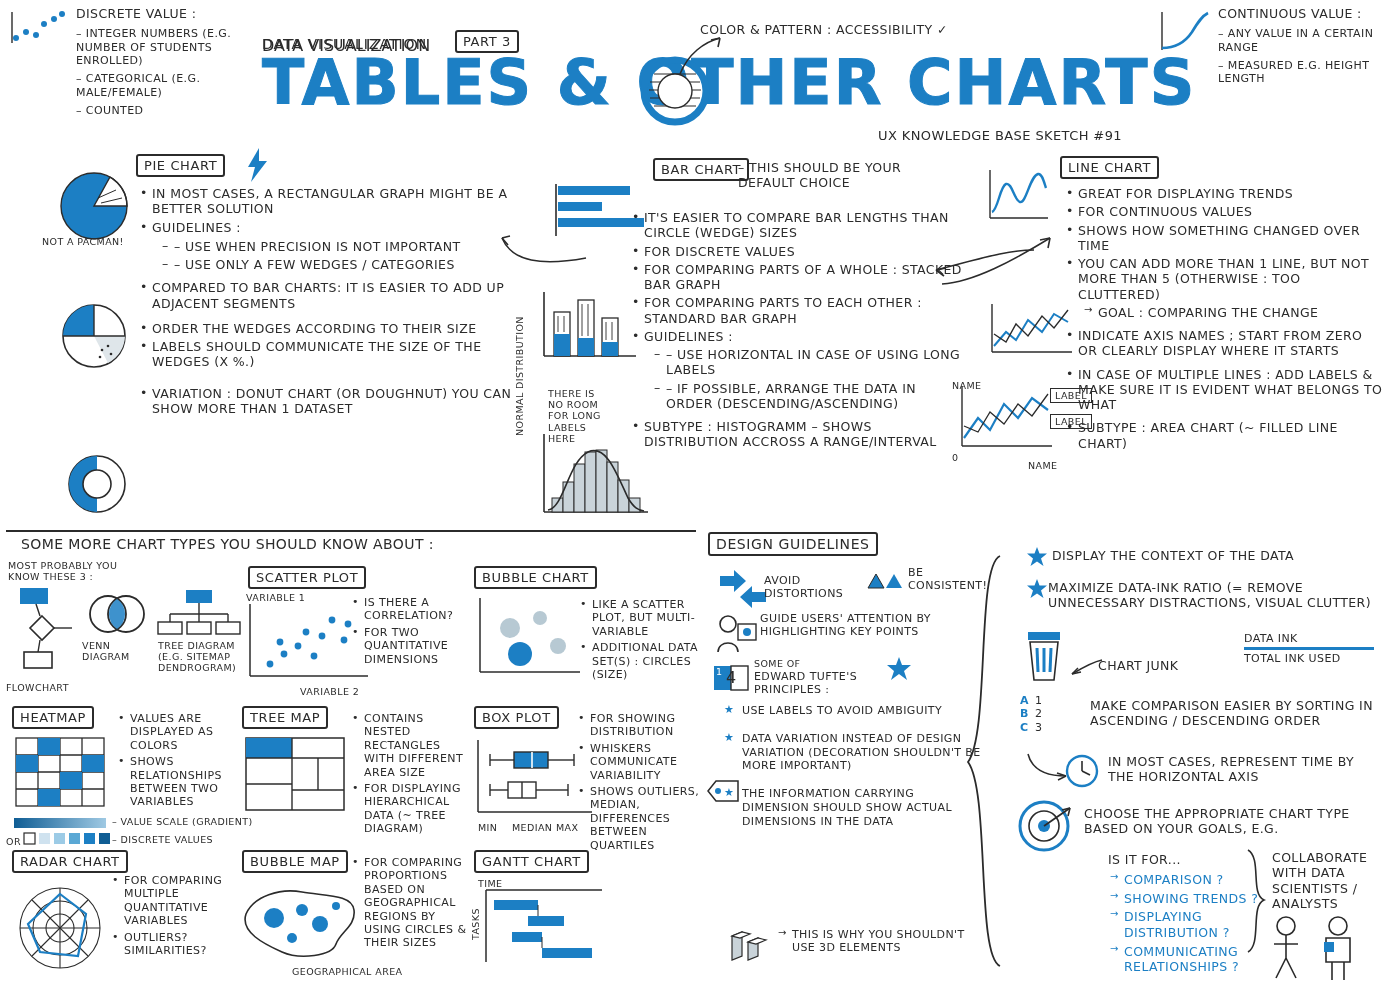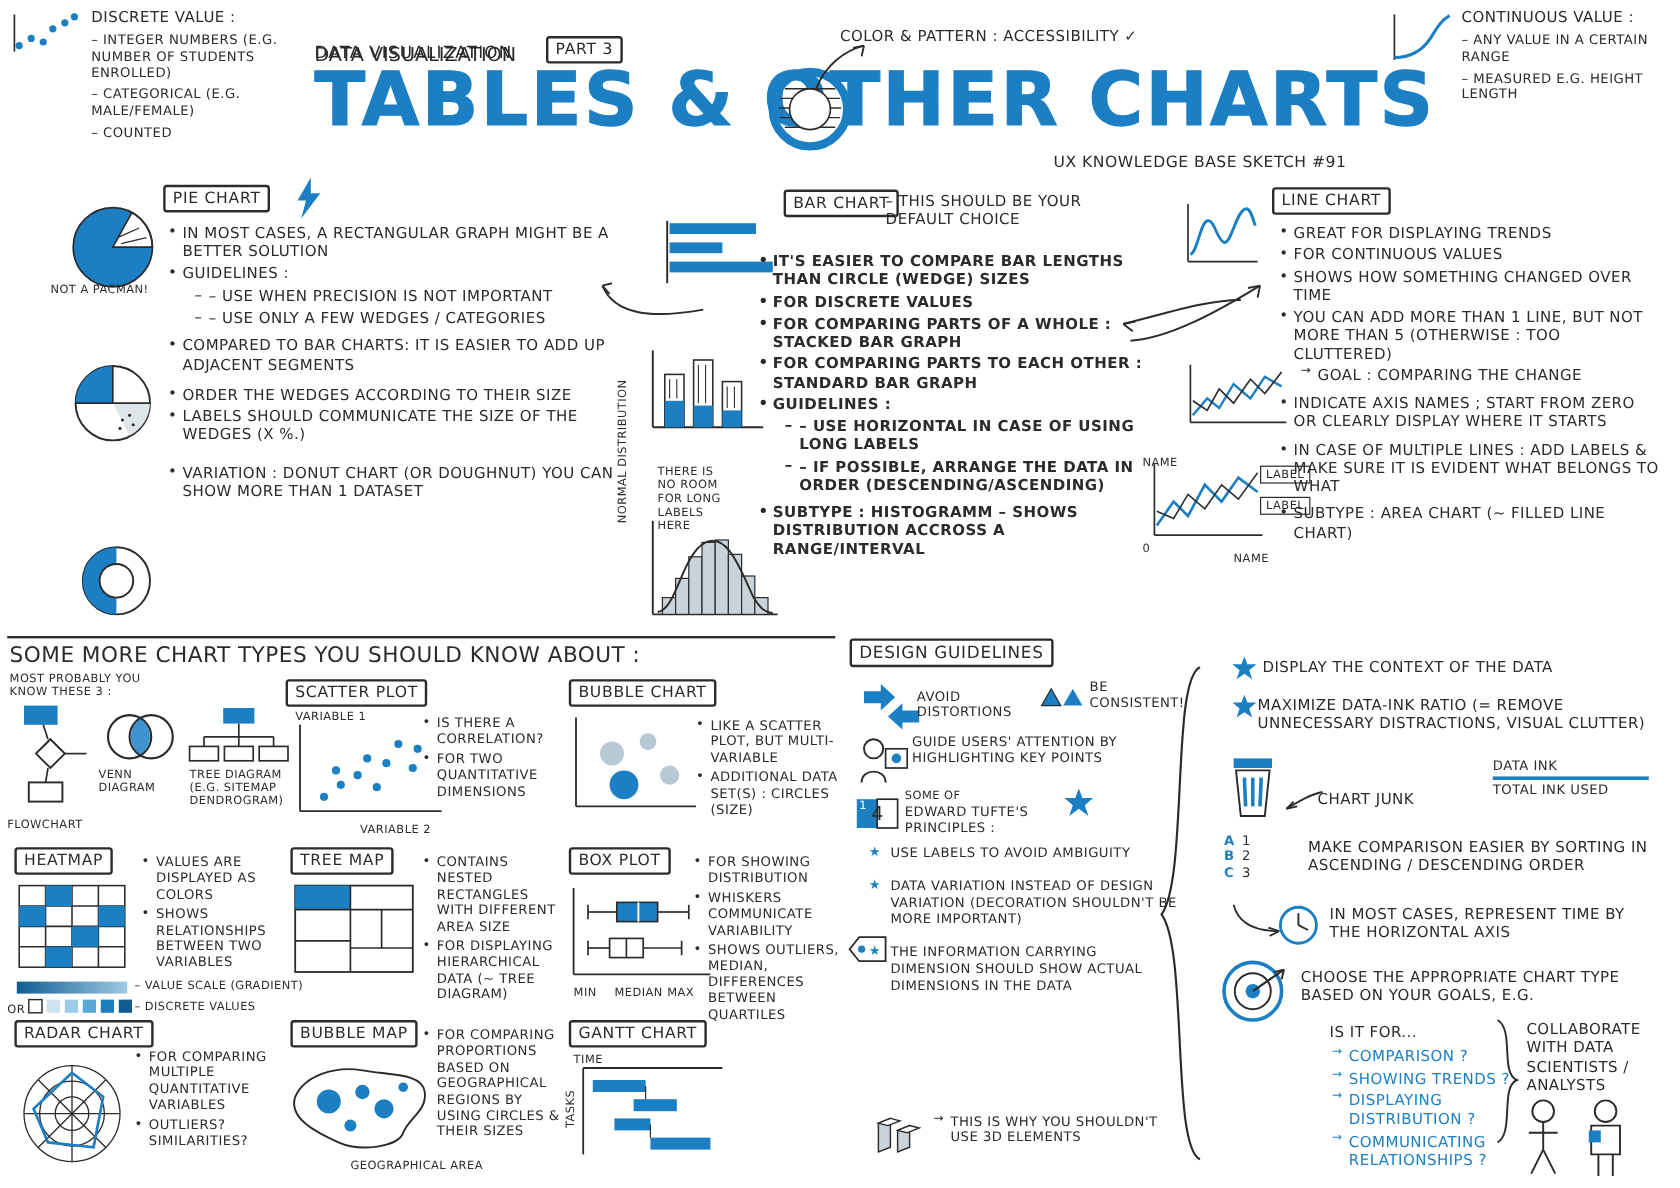--- a/index.html
+++ b/index.html
@@ -8,21 +8,21 @@
     background:#ffffff;
     font-family:"DejaVu Sans",sans-serif;
     color:#2b2b2b;
     position:relative;
   }
   .sheet{position:absolute;inset:0;}
   .abs{position:absolute;}
   .t{font-size:12.5px;line-height:1.22;letter-spacing:.4px;text-transform:uppercase;}
   .t.sm{font-size:11px;}
   .t.xs{font-size:9.5px;line-height:1.18;}
-  .t.md{font-size:18px;}
+  .t.md{font-size:14px;margin-left:13px;}
   .blue{color:#1c7fc4;}
   .bx{border:2px solid #2b2b2b;border-radius:3px;padding:2px 6px;display:inline-block;font-size:13px;letter-spacing:.6px;text-transform:uppercase;}
   ul.l{margin:0;padding:0;list-style:none;}
   ul.l li{position:relative;padding-left:12px;margin-bottom:3px;}
   ul.l li:before{content:"•";position:absolute;left:0;top:-1px;}
   ul.d li:before{content:"–";left:0;}
   ul.a li:before{content:"→";left:-2px;font-size:10px;}
   ul.st li:before{content:"★";color:#1c7fc4;left:-2px;font-size:11px;}
   .title{font-size:62px;font-weight:bold;letter-spacing:2px;color:#1c7fc4;line-height:1;
          -webkit-text-stroke:1px #1c7fc4;}
@@ -196,21 +196,21 @@
       <rect x="55" y="24" width="11" height="60"></rect>
       <rect x="66" y="22" width="11" height="62"></rect>
       <rect x="77" y="34" width="11" height="50"></rect>
       <rect x="88" y="52" width="11" height="32"></rect>
       <rect x="99" y="70" width="11" height="14"></rect>
     </g>
     <path d="M18 82 C34 80 38 34 58 24 C76 16 86 44 98 70 C104 80 108 82 114 83" stroke="#2b2b2b" stroke-width="1.6" fill="none"></path>
   </svg>
   <div class="abs t xs" style="left:514px;top:436px;width:14px;transform:rotate(-90deg);transform-origin:left top;white-space:nowrap;">NORMAL DISTRIBUTION</div>
 
-  <div class="abs" style="left:632px;top:210px;width:330px;font-weight:bold;">
+  <div class="abs" style="left:632px;top:210px;width:330px;">
     <ul class="l t">
       <li>IT'S EASIER TO COMPARE BAR LENGTHS THAN CIRCLE (WEDGE) SIZES</li>
       <li>FOR DISCRETE VALUES</li>
       <li>FOR COMPARING PARTS OF A WHOLE : STACKED BAR GRAPH</li>
       <li>FOR COMPARING PARTS TO EACH OTHER : STANDARD BAR GRAPH</li>
       <li>GUIDELINES :</li>
     </ul>
     <ul class="l d t" style="margin-left:22px;margin-top:2px;">
       <li>– USE HORIZONTAL IN CASE OF USING LONG LABELS</li>
       <li>– IF POSSIBLE, ARRANGE THE DATA IN ORDER (DESCENDING/ASCENDING)</li>
@@ -295,21 +295,21 @@
     <line x1="14" y1="26" x2="72" y2="26" stroke="#2b2b2b" stroke-width="1.4"></line>
     <line x1="14" y1="26" x2="14" y2="34" stroke="#2b2b2b" stroke-width="1.4"></line>
     <line x1="43" y1="26" x2="43" y2="34" stroke="#2b2b2b" stroke-width="1.4"></line>
     <line x1="72" y1="26" x2="72" y2="34" stroke="#2b2b2b" stroke-width="1.4"></line>
     <rect x="2" y="34" width="24" height="12" fill="none" stroke="#2b2b2b" stroke-width="1.4"></rect>
     <rect x="31" y="34" width="24" height="12" fill="none" stroke="#2b2b2b" stroke-width="1.4"></rect>
     <rect x="60" y="34" width="24" height="12" fill="none" stroke="#2b2b2b" stroke-width="1.4"></rect>
   </svg>
   <div class="abs t xs" style="left:158px;top:640px;width:84px;">TREE DIAGRAM (E.G. SITEMAP DENDROGRAM)</div>
 
-  <div class="abs" style="left:238px;top:566px;">
+  <div class="abs" style="left:248px;top:566px;">
     <span class="bx">SCATTER PLOT</span>
   </div>
   <div class="abs t xs" style="left:246px;top:592px;">VARIABLE 1</div>
   <svg class="abs" width="130" height="86" style="left:244px;top:602px;">
     <line x1="6" y1="2" x2="6" y2="74" stroke="#2b2b2b" stroke-width="1.5"></line>
     <line x1="6" y1="74" x2="124" y2="74" stroke="#2b2b2b" stroke-width="1.5"></line>
     <g fill="#1c7fc4">
       <circle cx="26" cy="62" r="3.4"></circle>
         <circle cx="40" cy="52" r="3.4"></circle>
         <circle cx="36" cy="40" r="3.4"></circle>

